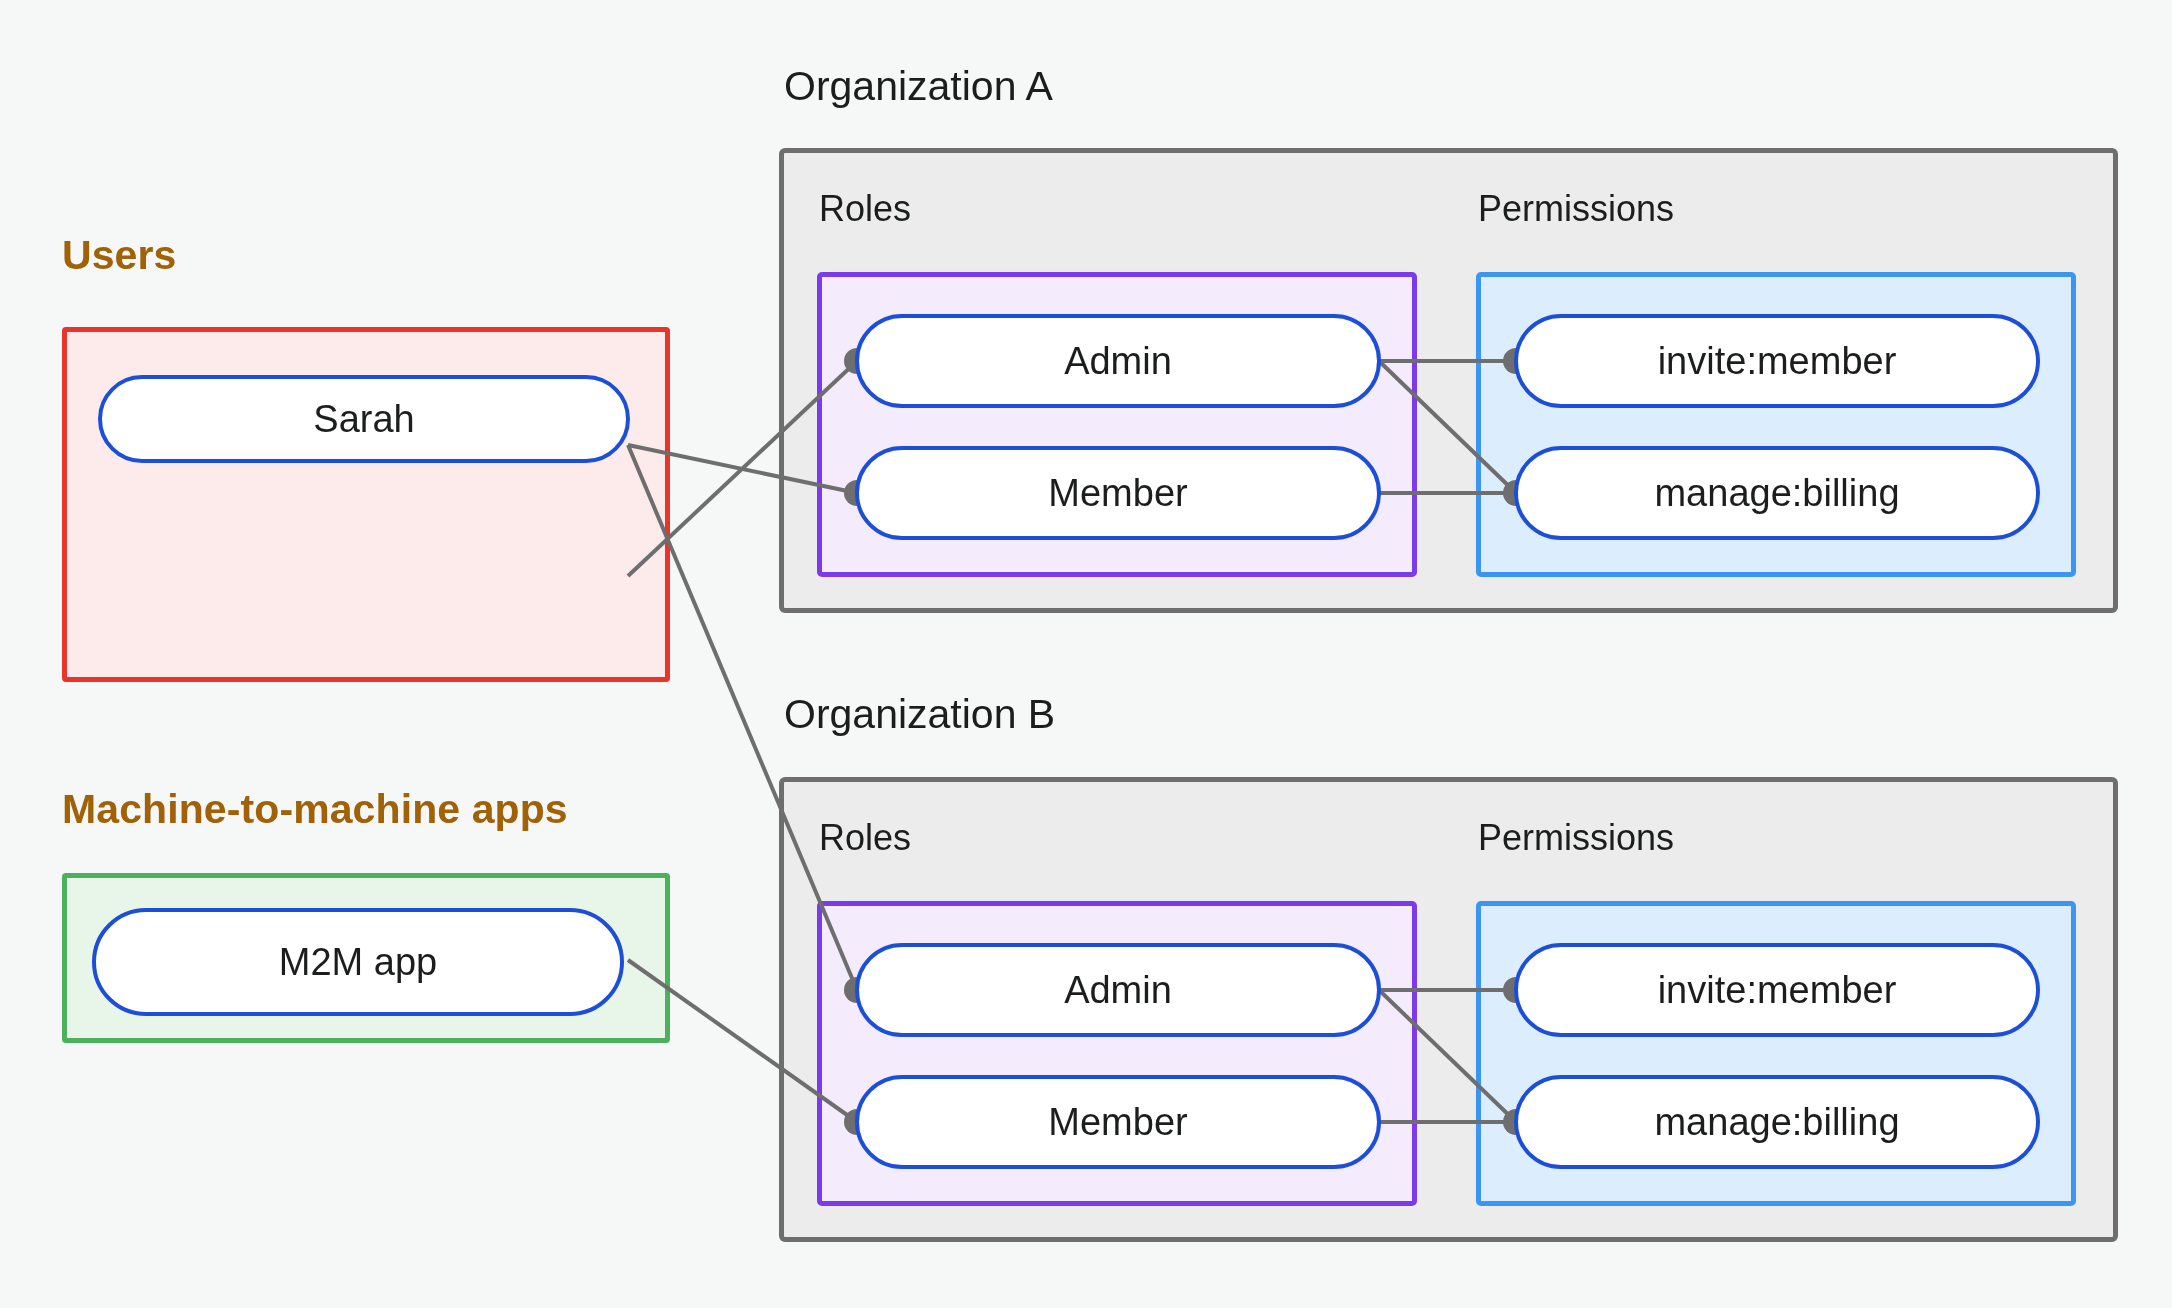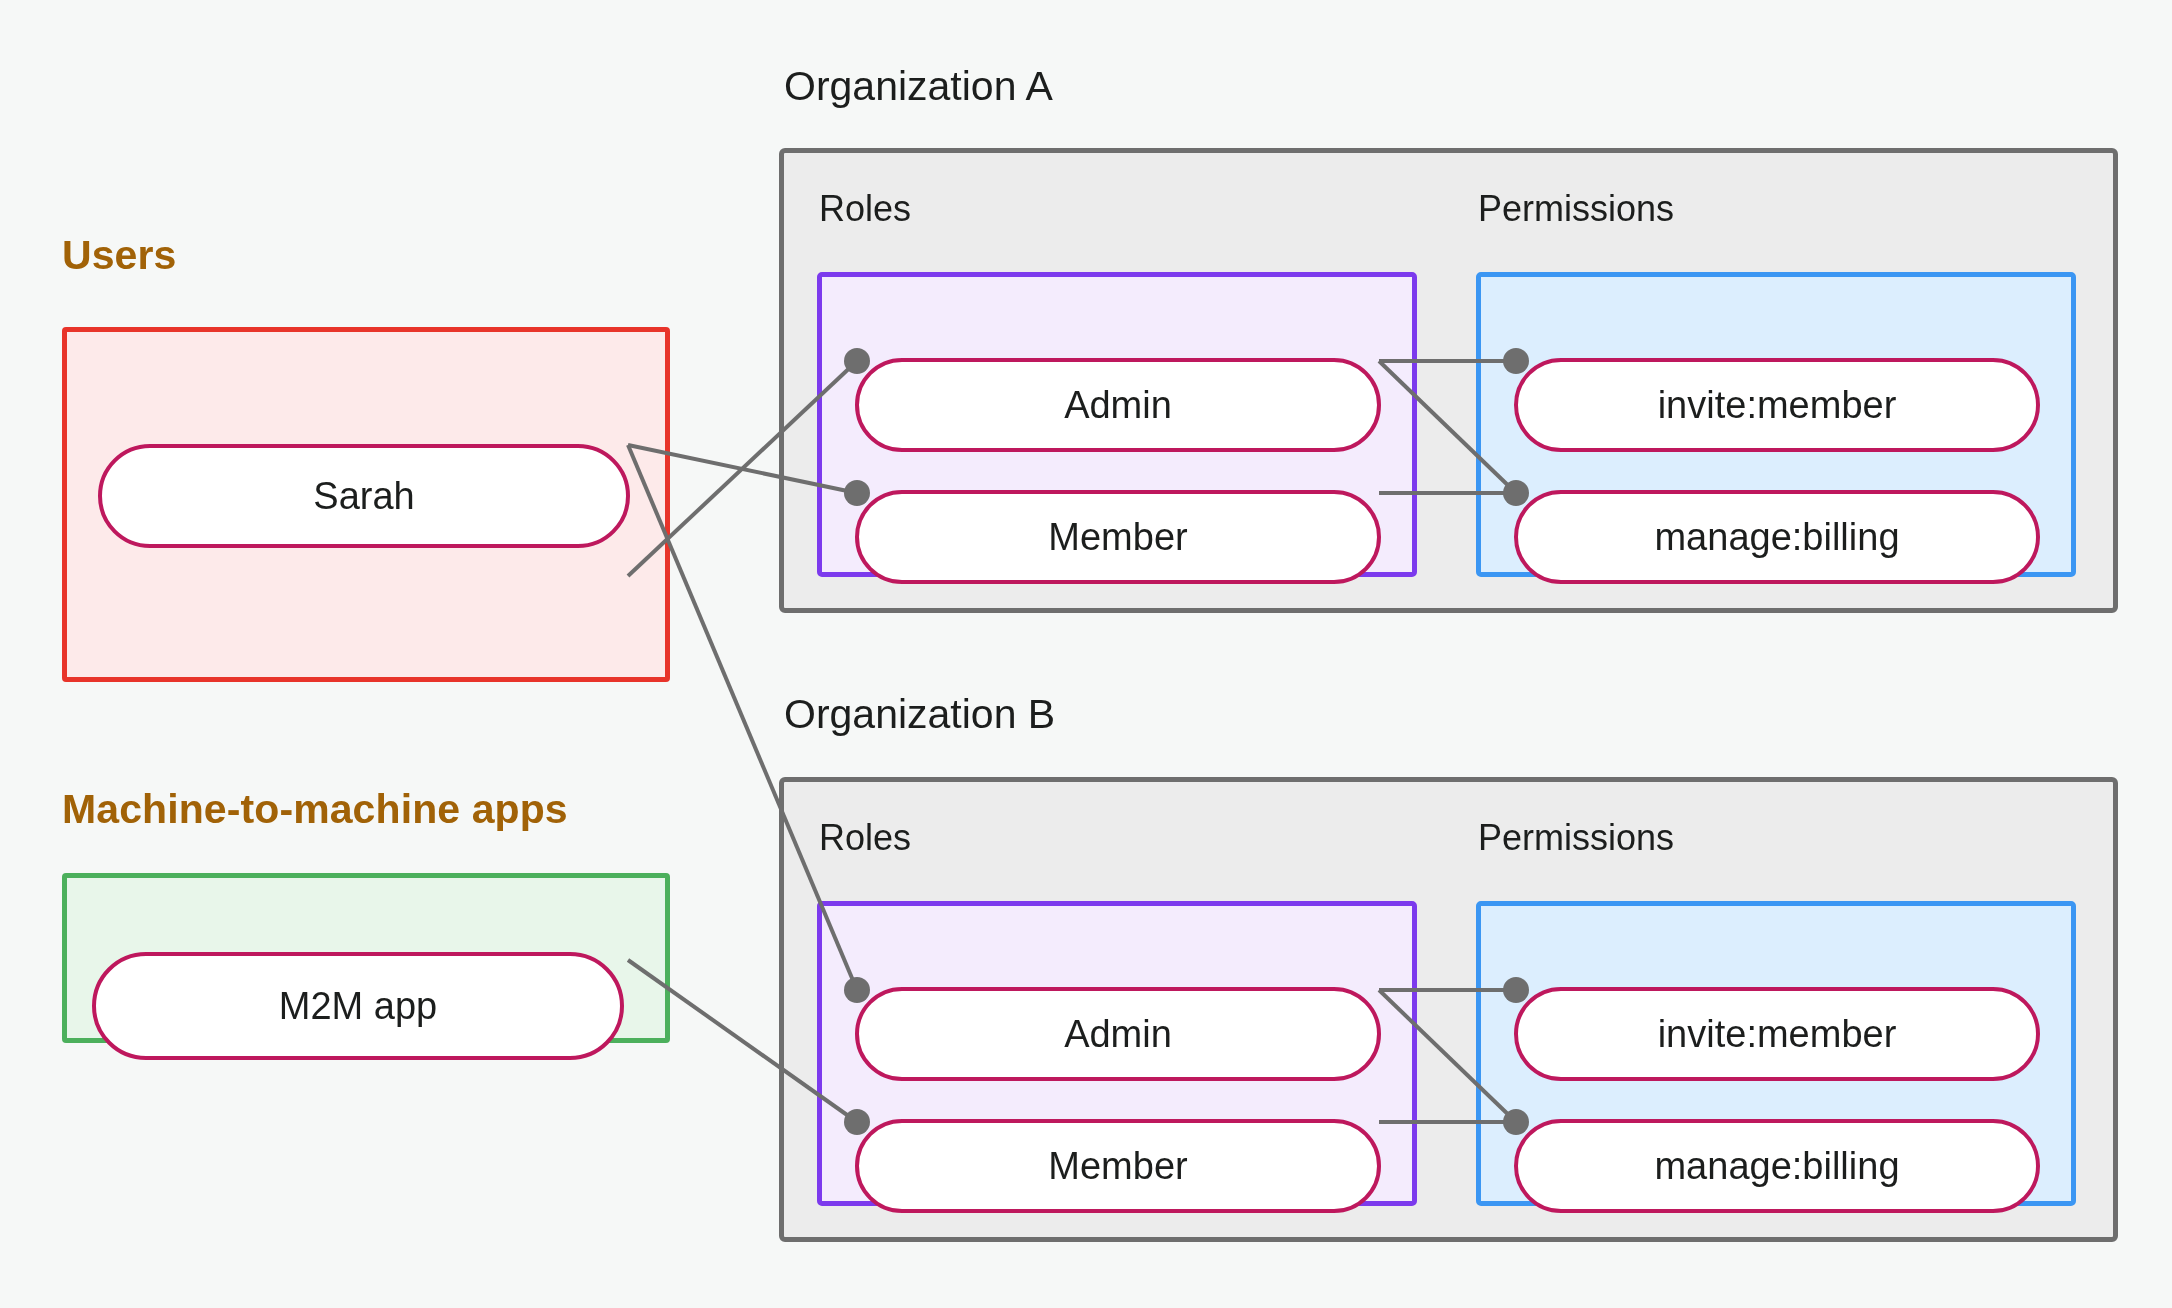--- a/index.html
+++ b/index.html
@@ -76,45 +76,44 @@
   }
   .perms-box {
     background: #dceefe;
     border: 5px solid #3b96f3;
     border-radius: 5px;
   }
   .pill {
     position: absolute;
     box-sizing: border-box;
     background: #ffffff;
-    border: 4px solid #be185d;
+    border: 4px solid #1d4ed8;
     border-radius: 500px;
     display: flex;
     align-items: center;
     justify-content: center;
     z-index: 6;
-    margin-top: 44px;
   }
   .pill span {
     font-size: 38px;
     color: #1c1e1d;
     font-weight: 400;
     white-space: nowrap;
   }
 </style>
 </head>
 <body>
 
 <div id="stage">
 
   <div class="grp-label" style="left:62px; top:232px;">Users</div>
 
   <div class="box users-box" style="left:62px; top:327px; width:608px; height:355px;"></div>
 
-  <div class="pill" style="left:98px; top:400px; width:532px; height:104px;">
+  <div class="pill" style="left:98px; top:375px; width:532px; height:88px;">
     <span>Sarah</span>
   </div>
 
 
   <div class="grp-label" style="left:62px; top:786px;">Machine-to-machine apps</div>
 
   <div class="box m2m-box" style="left:62px; top:873px; width:608px; height:170px;"></div>
 
   <div class="pill" style="left:92px; top:908px; width:532px; height:108px;">
     <span>M2M app</span>

